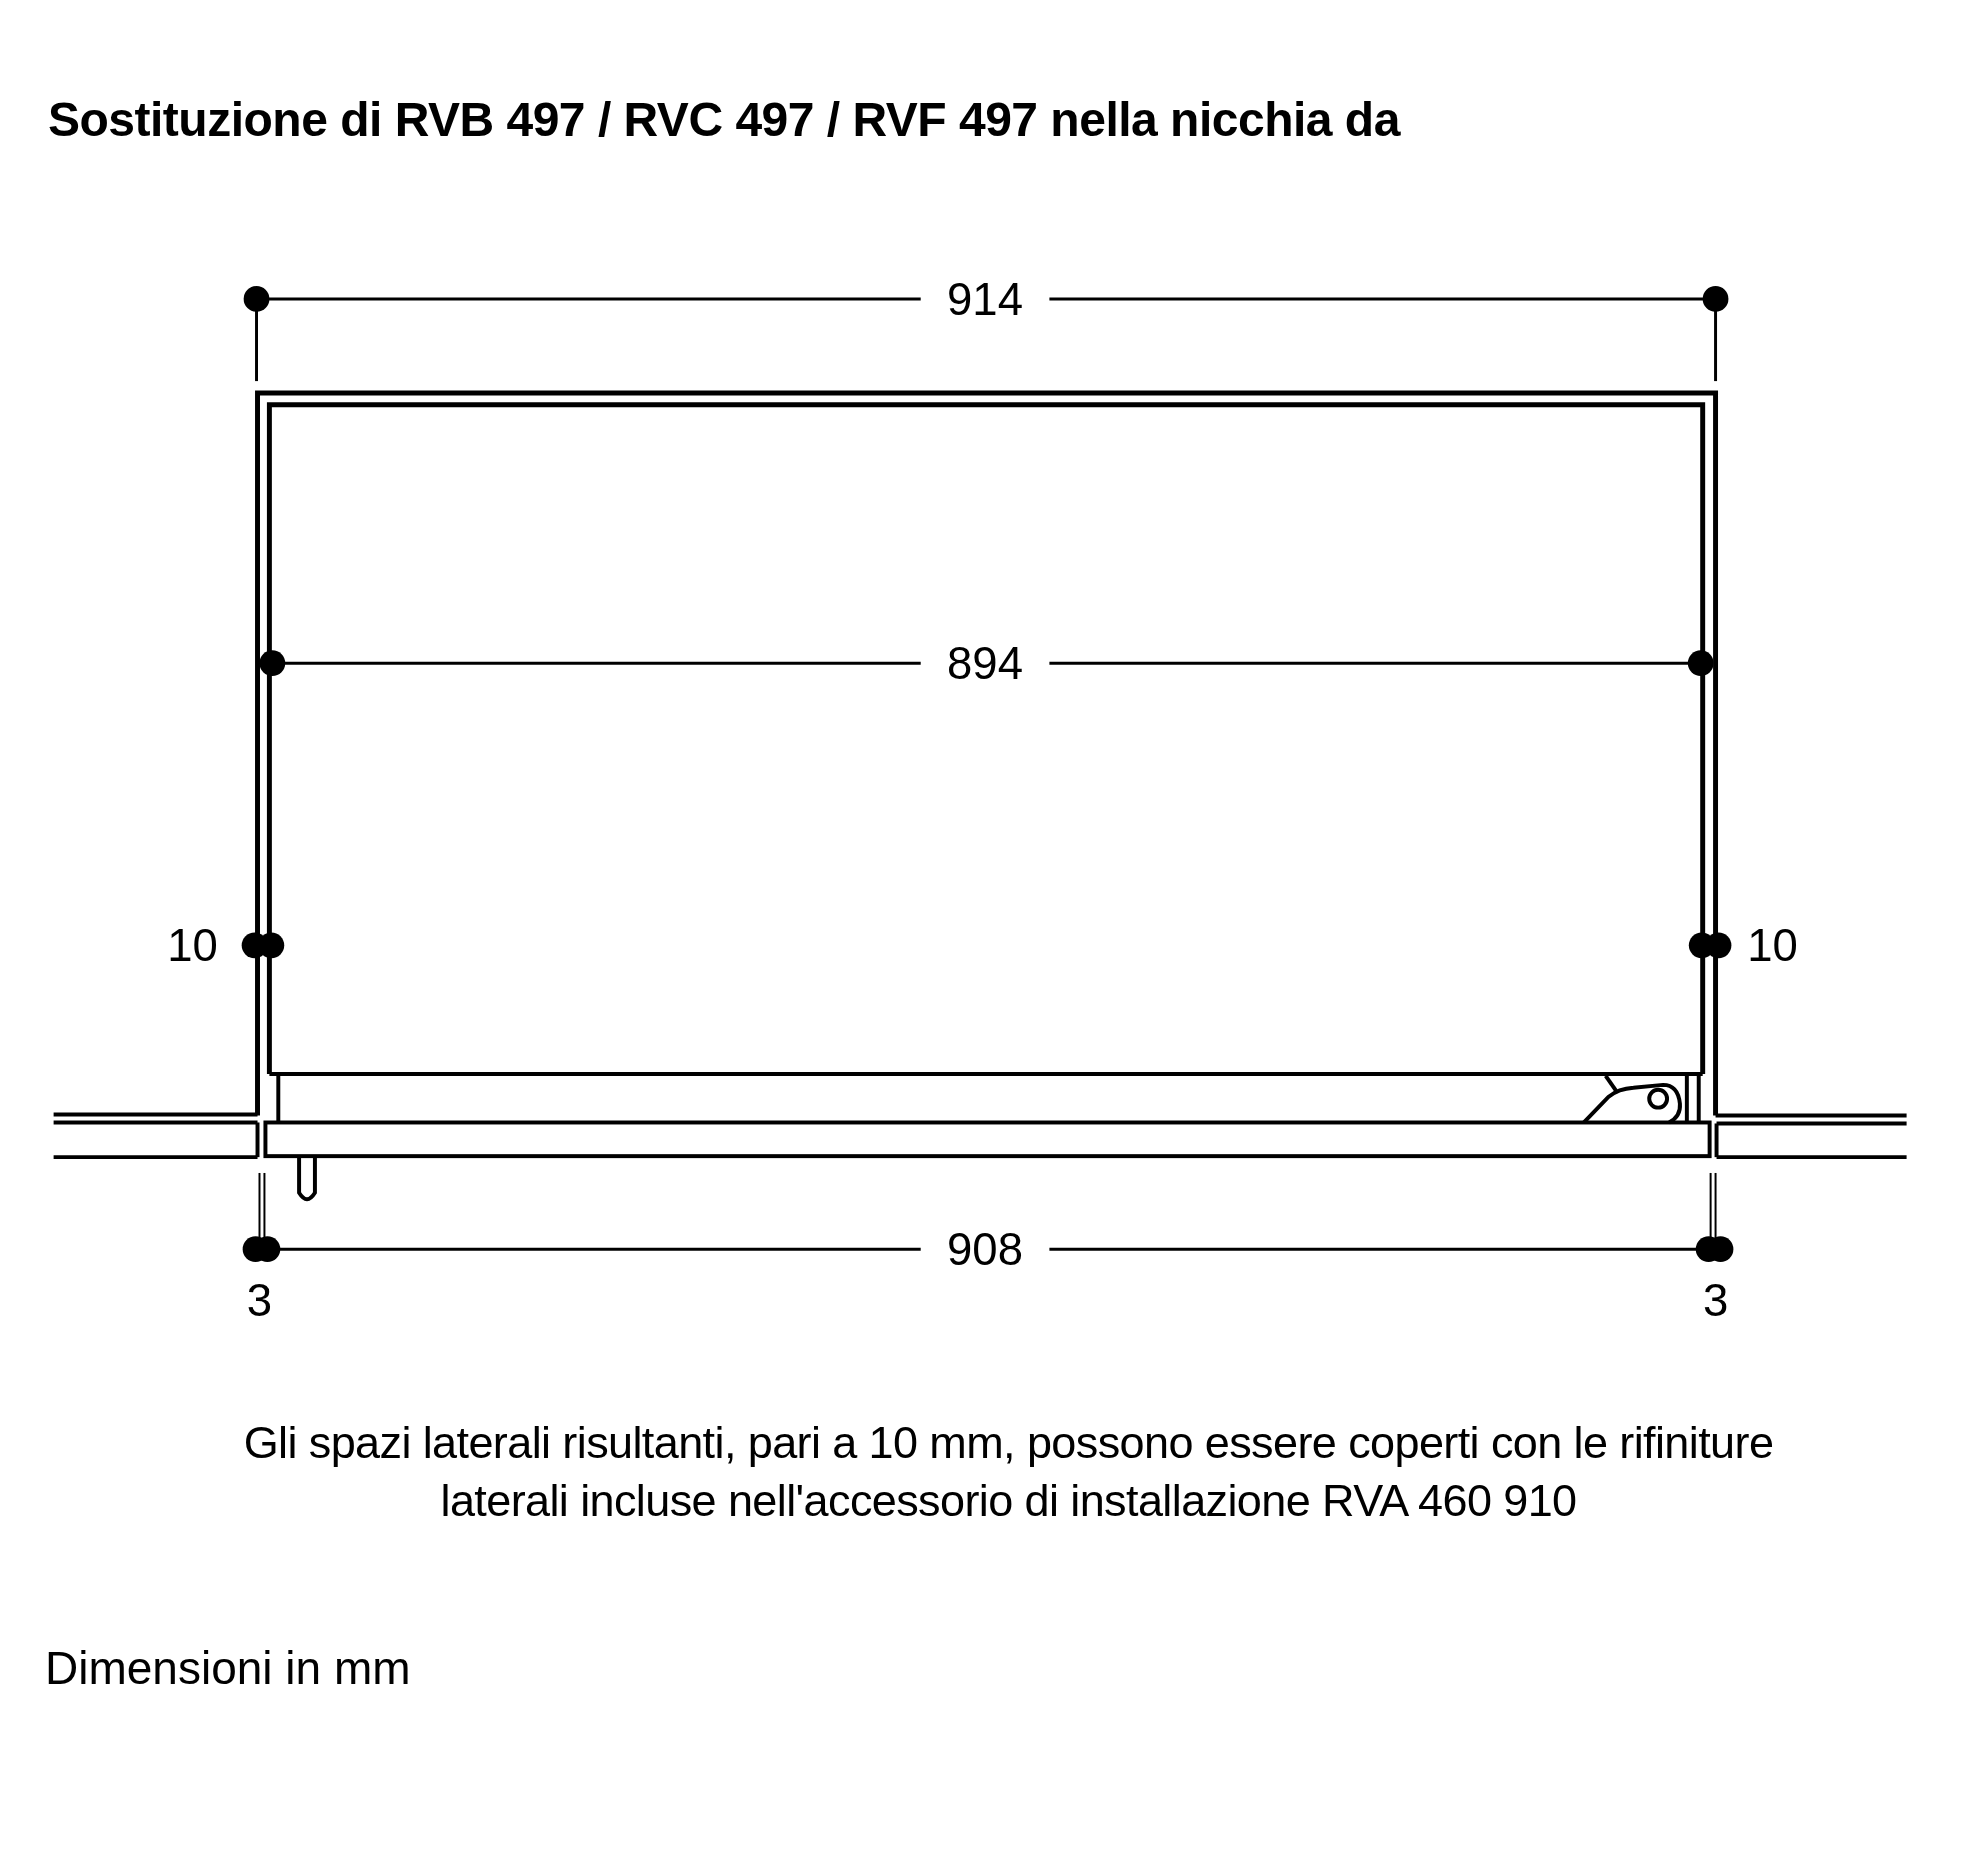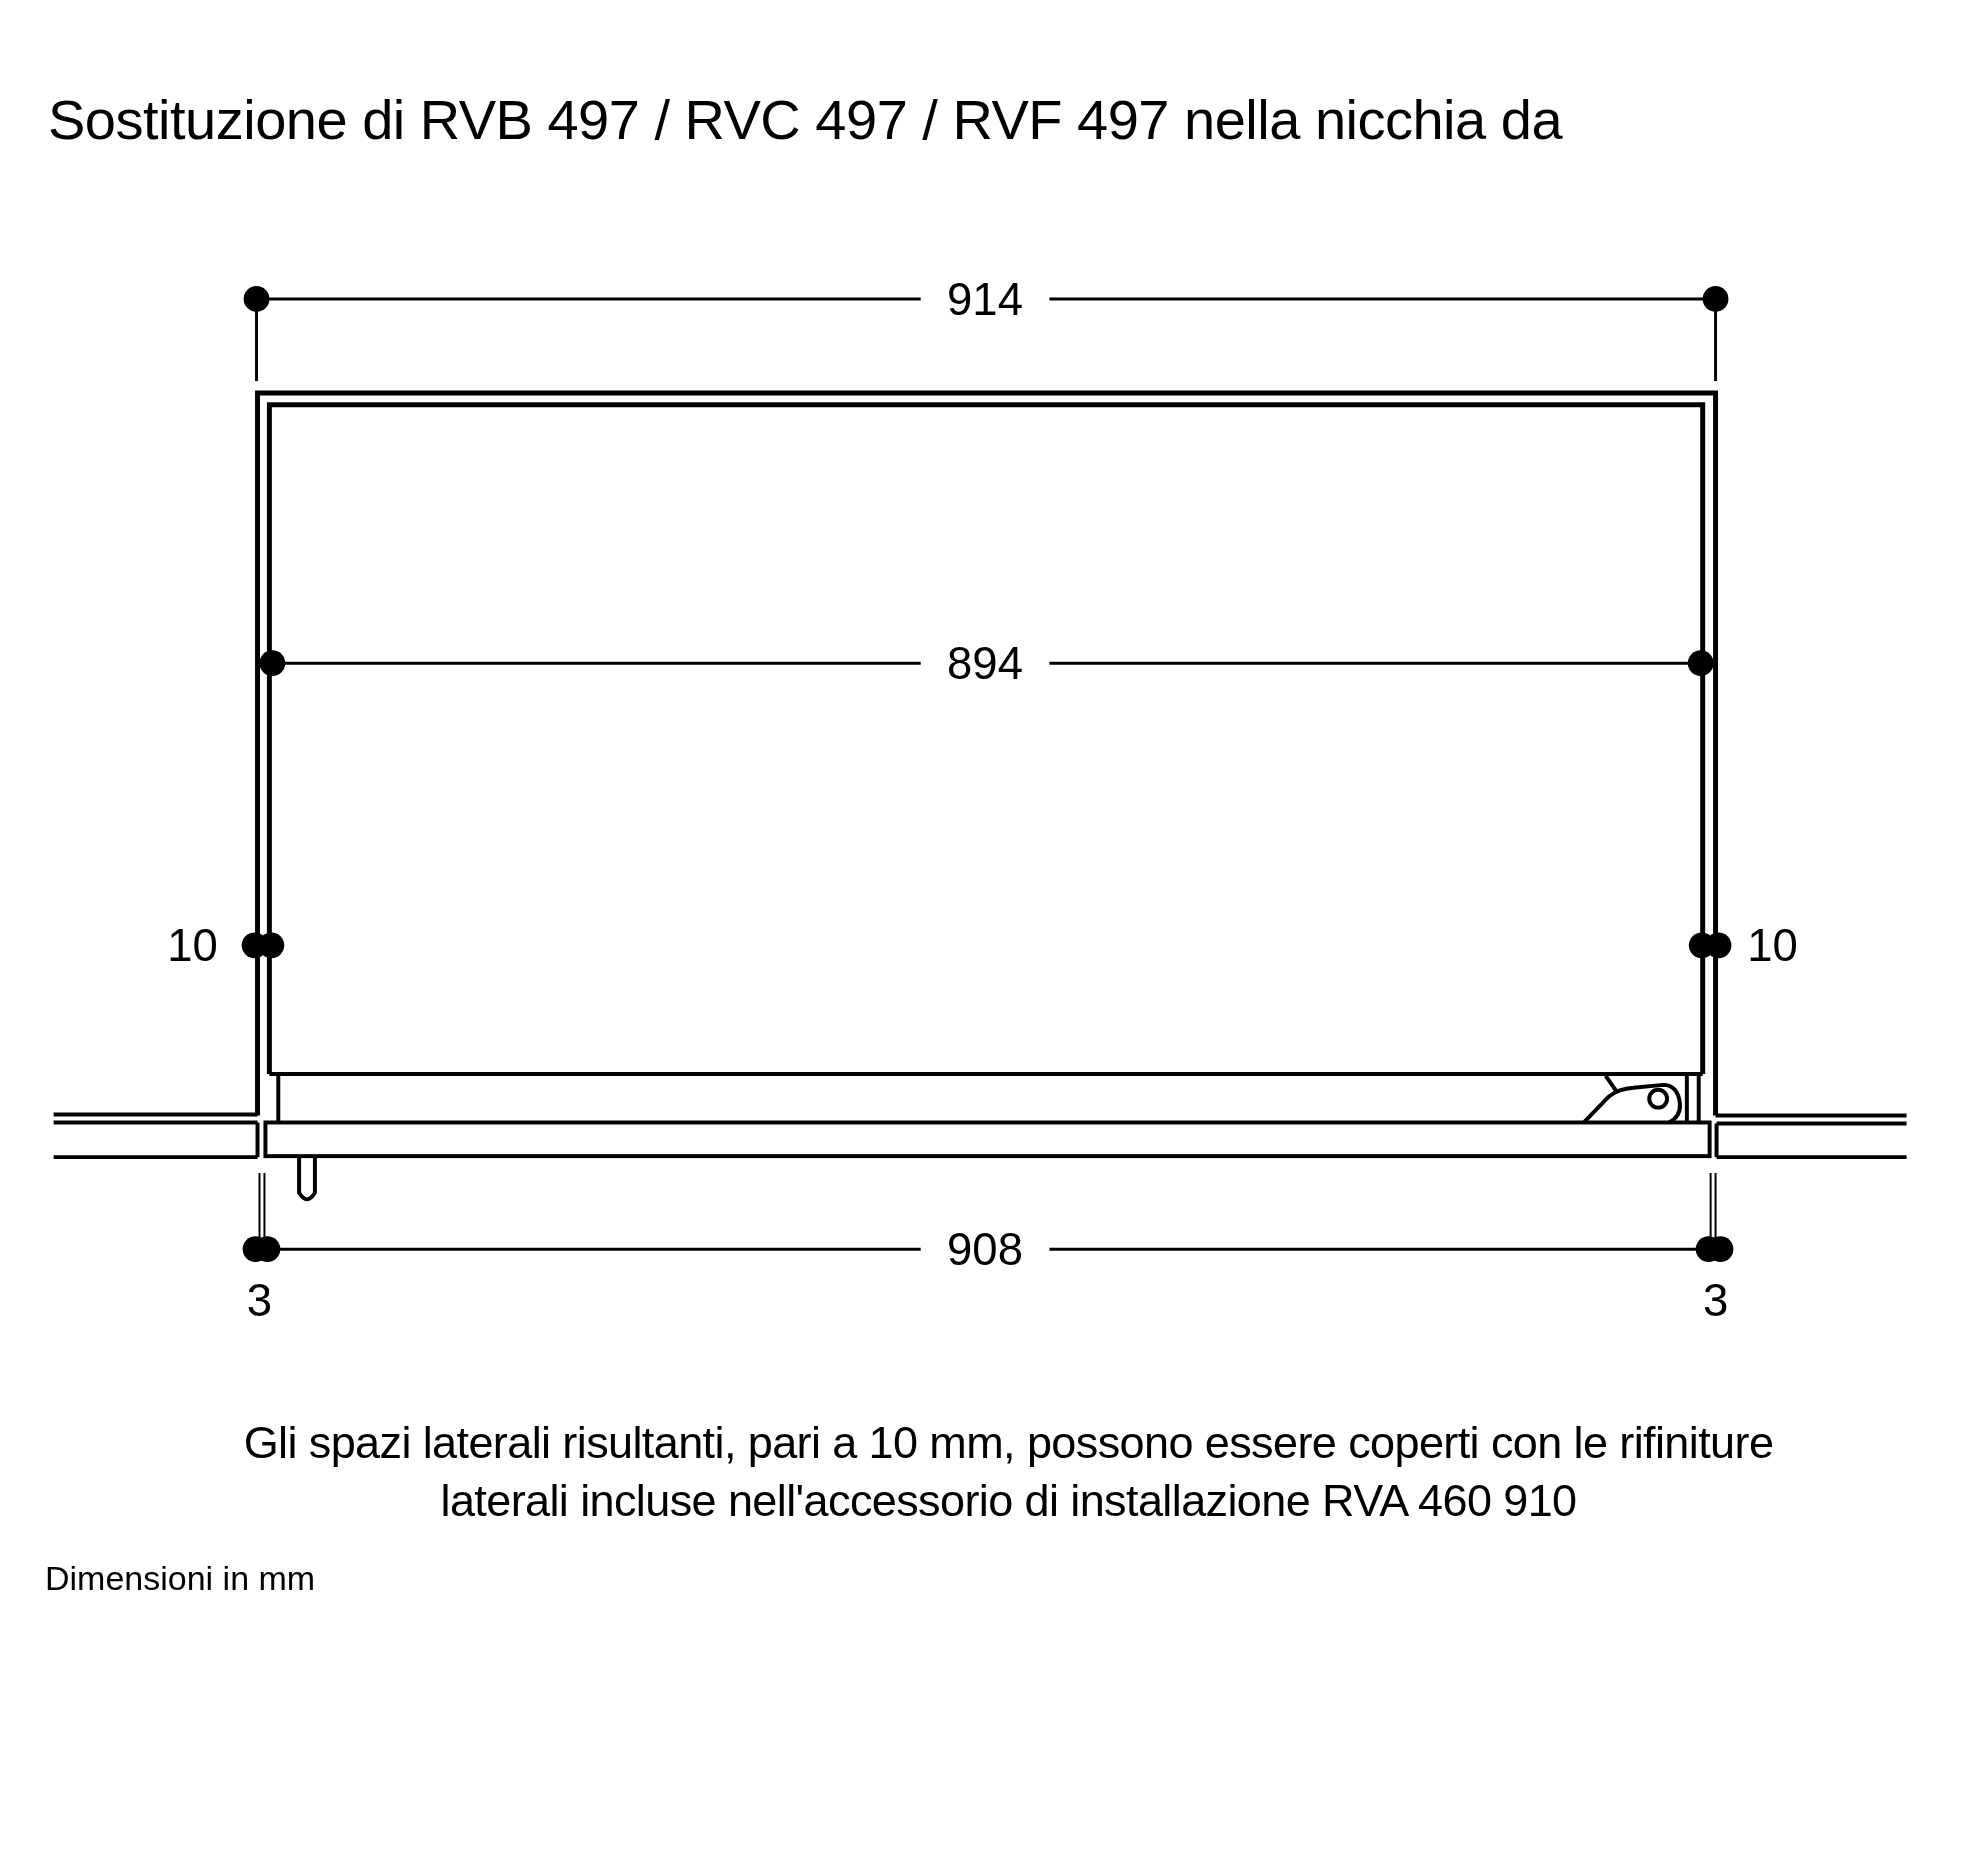--- a/index.html
+++ b/index.html
@@ -1,24 +1,24 @@
 <!DOCTYPE html>
 <html><head>
 <meta charset="utf-8">
 <style>
   html, body { margin: 0; padding: 0; background: #ffffff; }
   body { width: 1980px; height: 1852px; position: relative; overflow: hidden;
          font-family: "Liberation Sans", "DejaVu Sans", sans-serif; color: #000; }
   .title { position: absolute; left: 48px; top: 83px; width: 1881px;
-           font-family: "Liberation Sans", sans-serif; font-weight: normal;
-           font-size: 56px; line-height: 73px; letter-spacing: -0.5px; }
+           font-family: "Liberation Sans", sans-serif; font-weight: bold;
+           font-size: 48px; line-height: 73px; letter-spacing: -0.5px; }
   .drawing { position: absolute; left: 0; top: 0; }
   .note { position: absolute; left: 48px; top: 1414px; width: 1921px;
           font-size: 45px; line-height: 58px; letter-spacing: -0.6px; text-align: center; }
-  .units { position: absolute; left: 45px; top: 1551px; font-size: 34px; line-height: 55px; }
+  .units { position: absolute; left: 45px; top: 1641px; font-size: 46px; line-height: 55px; }
   svg text { font-family: "Liberation Sans", sans-serif; font-size: 46px; fill: #000; }
 </style>
 </head>
 <body>
 
 <div class="title">
   <div>Sostituzione di RVB 497 / RVC 497 / RVF 497 nella nicchia da</div>
 </div>
 
 <svg class="drawing" width="1980" height="1852" viewBox="0 0 2000 1871" xmlns="http://www.w3.org/2000/svg">

